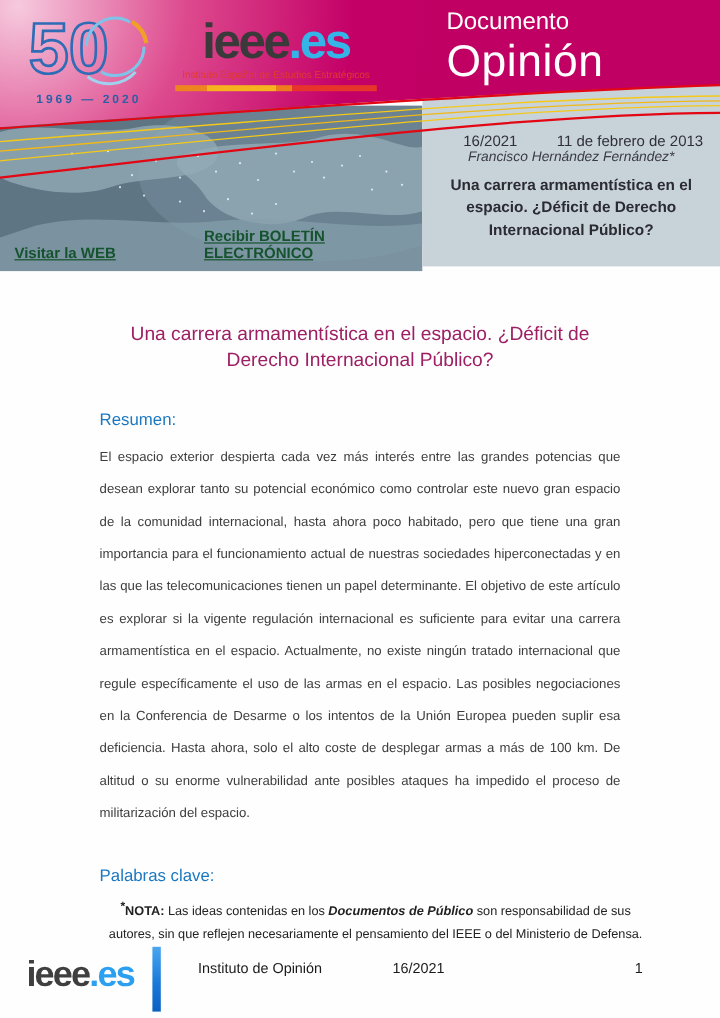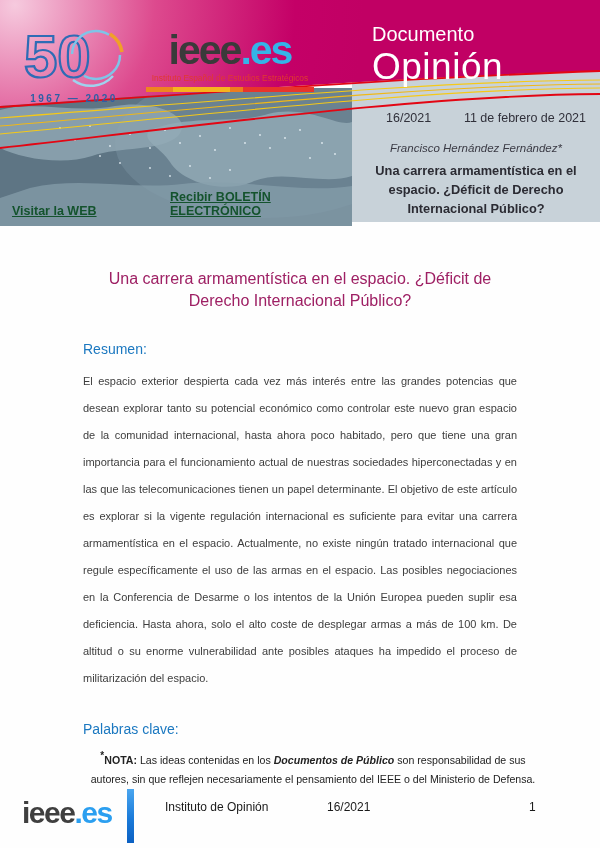--- a/index.html
+++ b/index.html
@@ -4,21 +4,21 @@
 <style>
   * { margin:0; padding:0; box-sizing:border-box; }
   html,body { background:#ffffff; }
   body { font-family:"Liberation Sans", sans-serif; }
   .page { position:relative; width:600px; height:848px; background:#fefefe; overflow:hidden; margin:0 auto; }
 
   
   .map-block { position:absolute; left:0; top:88px; width:352px; height:138px; z-index:1; }
   .info-panel { position:absolute; left:352px; top:71px; width:248px; height:151px; background:#c8d2d9; z-index:1; }
   .swoosh { position:absolute; left:0; top:0; z-index:2; pointer-events:none; display:block; }
-  .header-content { position:absolute; left:0; top:16px; width:600px; height:110px; z-index:3; }
+  .header-content { position:absolute; left:0; top:0; width:600px; height:110px; z-index:3; }
 
   .logo50 { position:absolute; left:16px; top:6px; width:116px; text-align:center; }
   .logo50 .years { font-size:10px; font-weight:bold; color:#2d5fa6; letter-spacing:2.5px; margin-top:1px; }
 
   .brand { position:absolute; left:146px; top:16px; width:168px; text-align:center; }
   .brand-name { font-size:41px; font-weight:bold; letter-spacing:-2px; line-height:0.9; }
   .brand-name .b1 { color:#3a3a3a; }
   .brand-name .b2 { color:#35b4e8; }
   .brand-sub { font-size:8.4px; color:#e03a30; margin-top:4px; white-space:nowrap; }
   .brand-bar { height:5px; margin-top:4px;
@@ -27,21 +27,21 @@
   .doctype { position:absolute; left:372px; top:7px; color:#ffffff; }
   .doctype .dt1 { font-size:20px; font-weight:400; }
   .doctype .dt2 { font-size:37px; font-weight:500; letter-spacing:0.5px; margin-top:0px; }
 
   .hdr-link { position:absolute; bottom:8px; font-size:12.5px; font-weight:bold; color:#14532d; z-index:4; }
   .link-web { left:12px; }
   .link-news { left:170px; }
 
   
   .panel-meta { display:flex; justify-content:space-between; padding:40px 14px 0 34px; font-size:12.5px; color:#30303a; }
-  .panel-author { text-align:center; font-style:italic; font-size:11.5px; color:#3a3a44; margin-top:17px; }
+  .panel-author { text-align:center; font-style:italic; font-size:11.5px; color:#3a3a44; }
   .panel-title { text-align:center; font-weight:bold; font-size:12.8px; line-height:19px; color:#2b2b33; margin-top:7px; padding:0 16px; }
 
   
   .content { position:absolute; left:83px; top:240px; width:434px; z-index:1; }
   .article-title { text-align:center; font-size:16px; font-weight:400; color:#9e2064; line-height:22px; margin-top:28px; }
   .h-blue { color:#1b78c0; font-weight:normal; font-size:14px; margin-top:29px; }
   .para { font-size:11px; color:#3d3d3d; line-height:27px; text-align:justify; margin-top:11px; }
 
   .note { position:absolute; left:82px; top:746px; width:462px; text-align:center; font-size:10.6px; color:#222; line-height:19px; z-index:1; }
   .note sup { font-size:10px; font-weight:bold; }
@@ -100,21 +100,21 @@
           <circle cx="335" cy="66" r="0.9"></circle>
       </g>
     </svg>
     <a class="hdr-link link-web" href="#">Visitar la WEB</a>
     <a class="hdr-link link-news" href="#">Recibir BOLETÍN ELECTRÓNICO</a>
   </div>
 
   <div class="info-panel">
     <div class="panel-meta">
       <span>16/2021</span>
-      <span>11 de febrero de 2021</span>
+      <span>11 de febrero de 2013</span>
     </div>
     <div class="panel-author">Francisco Hernández Fernández*</div>
     <div class="panel-title">Una carrera armamentística en el espacio. ¿Déficit de Derecho Internacional Público?</div>
   </div>
 
   <svg class="swoosh" width="600" height="150" viewBox="0 0 600 150">
     <defs>
       <radialGradient id="mg" gradientUnits="userSpaceOnUse" cx="15" cy="5" r="350">
         <stop offset="0" stop-color="#f6cade"></stop>
         <stop offset="0.4" stop-color="#dd4a8e"></stop>
@@ -132,21 +132,21 @@
 
   <div class="header-content">
 
     <div class="logo50">
       <svg width="112" height="66" viewBox="0 0 112 66">
         <text x="6" y="55" font-size="60" font-family="Liberation Sans, sans-serif" font-weight="bold" fill="none" stroke="#2e6cb5" stroke-width="2.2">50</text>
         <circle cx="78" cy="33" r="24" fill="none" stroke="#7fc4e8" stroke-width="2.5" stroke-dasharray="50 26"></circle>
         <path d="M92,12 A26,26 0 0 1 104,30" fill="none" stroke="#f0a028" stroke-width="3.5"></path>
         <path d="M55,58 A30,30 0 0 0 95,54" fill="none" stroke="#9fd2ee" stroke-width="2.5"></path>
       </svg>
-      <div class="years">1967 — 2020</div>
+      <div class="years">1969 — 2020</div>
     </div>
 
     <div class="brand">
       <div class="brand-name">
         <span class="b1">ieee</span><span class="b2">.es</span>
       </div>
       <div class="brand-sub">Instituto Español de Estudios Estratégicos</div>
       <div class="brand-bar"></div>
     </div>
 

